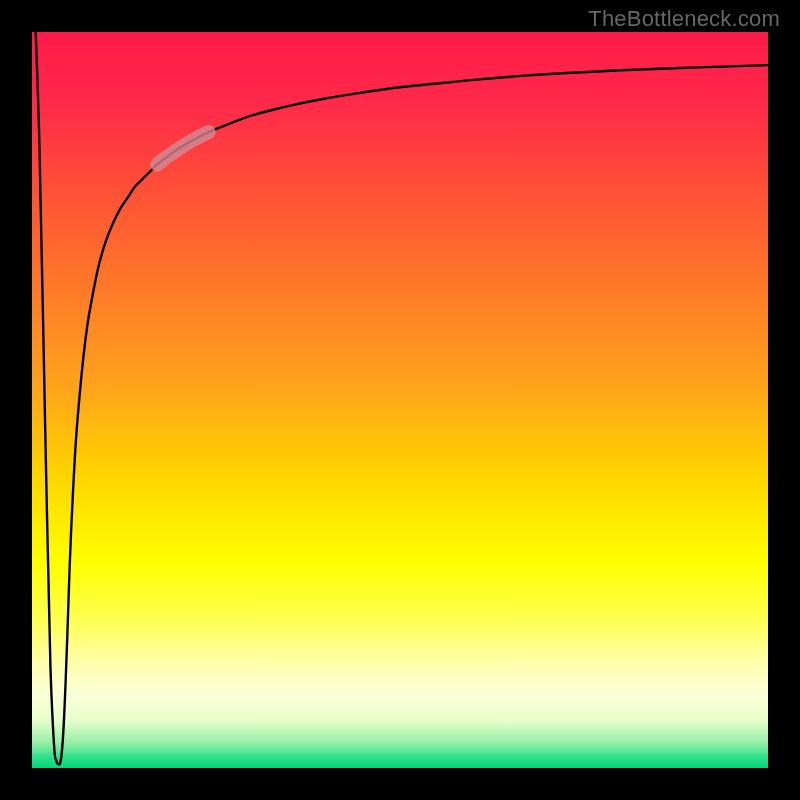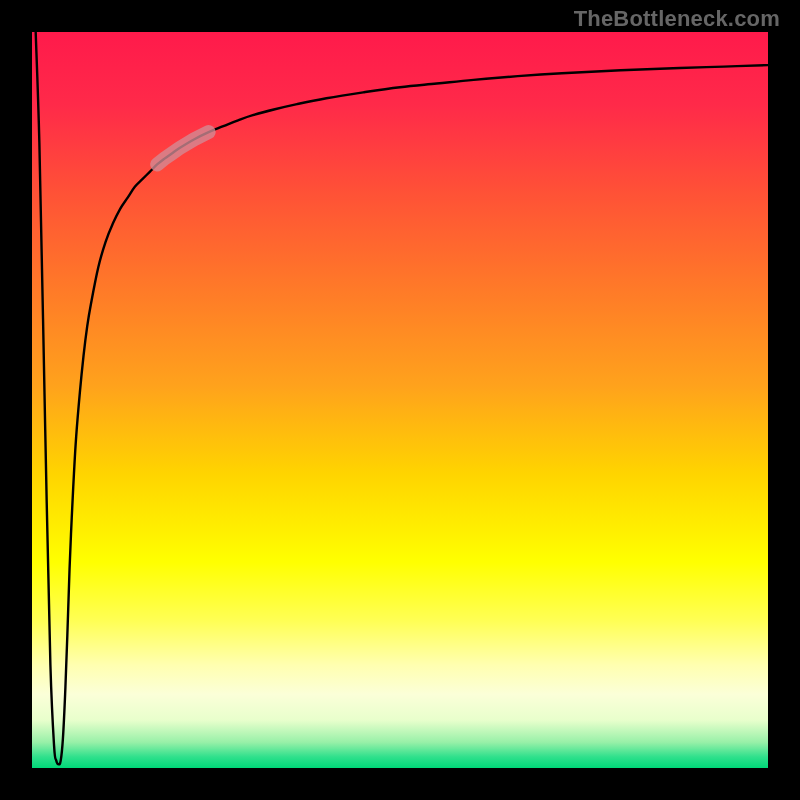--- a/index.html
+++ b/index.html
@@ -26,21 +26,21 @@
     width: 736px;
     height: 736px;
     overflow: hidden;
   }
   .watermark {
     position: absolute;
     top: 6px;
     right: 20px;
     color: #666;
     font-size: 22px;
-    font-weight: 700;
+    font-weight: 400;
     letter-spacing: 0.2px;
     user-select: none;
   }
   svg {
     display: block;
   }
 </style>
 </head>
 <body>
 <div class="frame">

